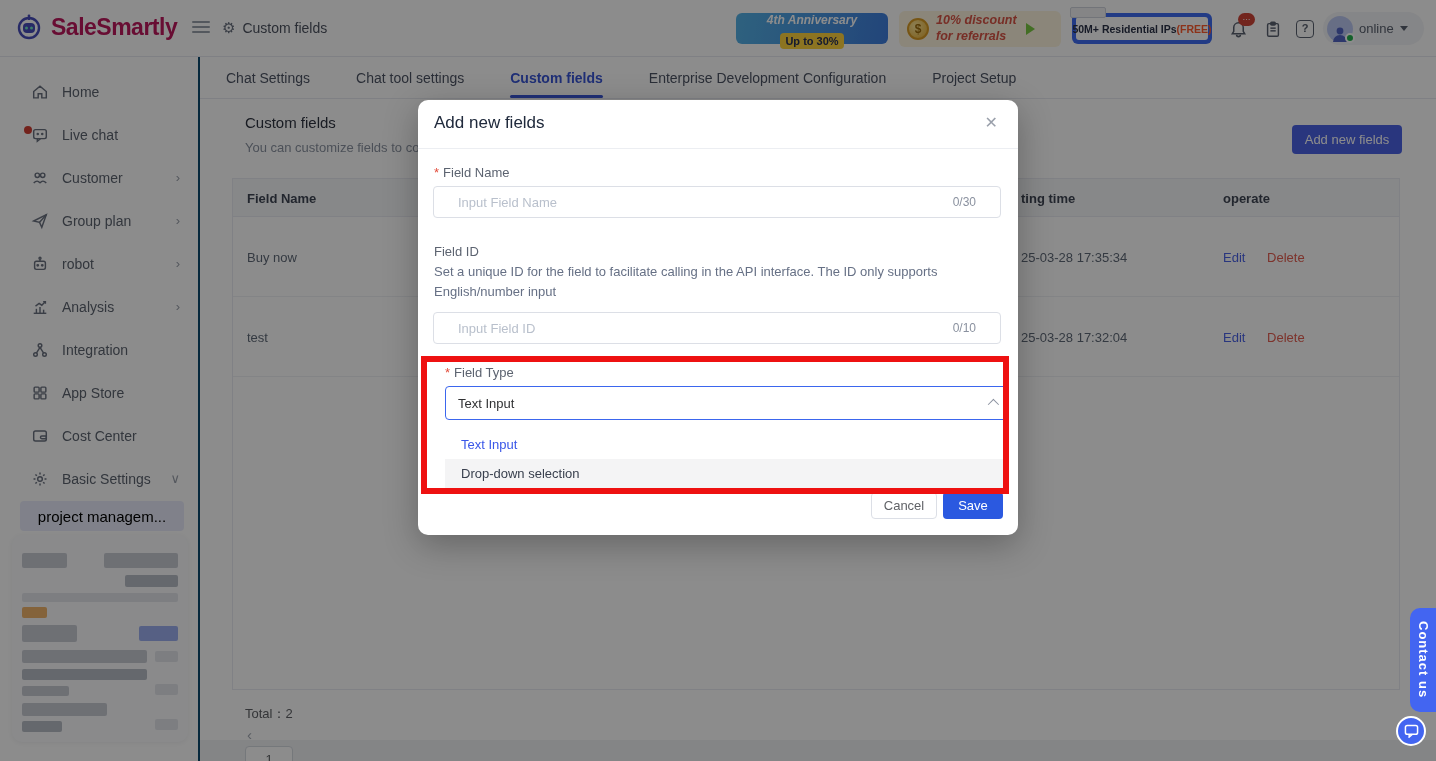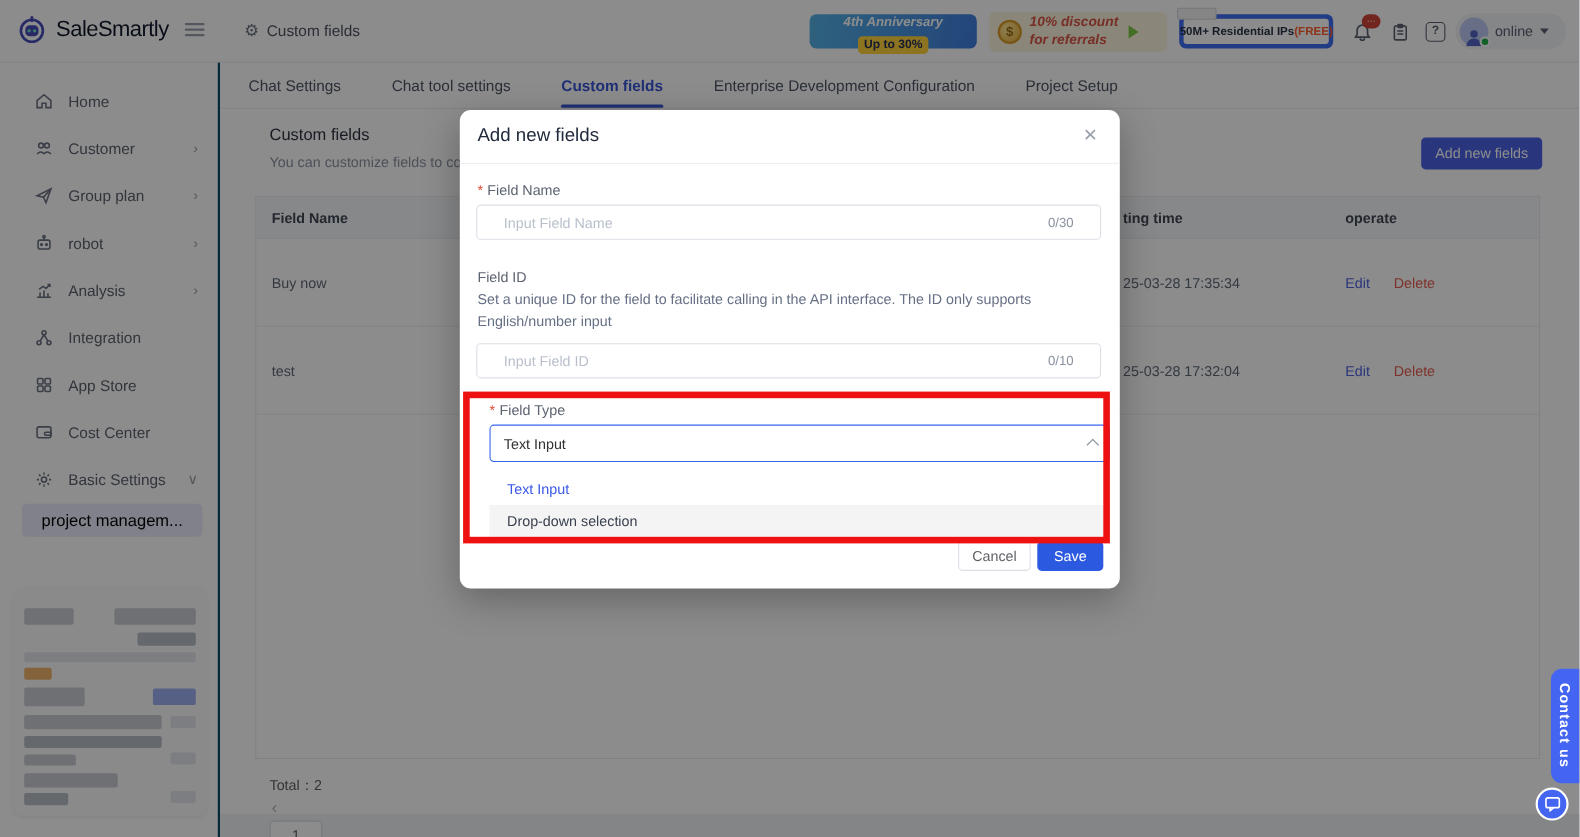--- a/index.html
+++ b/index.html
@@ -2,21 +2,21 @@
 <html><head>
 <meta charset="utf-8">
 <style>
   * { box-sizing: border-box; margin: 0; padding: 0; }
   body { font-family: "Liberation Sans", sans-serif; background:#d8dadd; }
   .screen { position:relative; width:1436px; height:761px; background:#f0f2f5; overflow:hidden; }
 
   
   .header { position:absolute; left:0; top:0; width:1436px; height:57px; background:#fff; border-bottom:1px solid #e8eaf0; z-index:2; }
   .logo { position:absolute; left:14px; top:12px; display:flex; align-items:center; gap:7px; }
-  .logo-name { font-size:20px; font-weight:normal; color:#0f172a; letter-spacing:-0.5px; }
+  .logo-name { font-size:23px; font-weight:bold; color:#be185d; letter-spacing:-0.5px; }
   .menu-icon { margin-left:8px; width:18px; display:flex; flex-direction:column; gap:3px; cursor:pointer; }
   .menu-icon i { height:2px; background:#9aa0ab; border-radius:1px; }
   .page-head { position:absolute; left:222px; top:19px; display:flex; align-items:center; gap:7px; font-size:14px; color:#4d5360; }
   .gear-glyph { font-size:15px; color:#6b7280; }
 
   .banner { position:absolute; border-radius:6px; }
   .banner-anniv { left:736px; top:13px; width:152px; height:31px; background:linear-gradient(100deg,#55b2e6,#3f7ede); display:flex; align-items:center; gap:6px; padding:0 23px;flex-direction:column; }
   .banner-anniv .t { color:#fff; font-size:12px; font-weight:bold; font-style:italic; white-space:nowrap; }
   .banner-anniv .badge { background:#ffd33c; color:#273056; font-size:11px; font-weight:bold; padding:2px 5px; border-radius:4px; white-space:nowrap; }
   .banner-ref { left:899px; top:11px; width:162px; height:36px; background:#fdf4de; display:flex; align-items:center; gap:7px; padding:0 8px; }
@@ -194,20 +194,30 @@
 
   <div class="sidebar">
     <div class="side-list">
       <div class="side-item">
         <svg width="18" height="18" viewBox="0 0 20 20" fill="none" stroke="#6b7280" stroke-width="1.6">
             <path d="M3 9.5 L10 3.5 L17 9.5 V16.5 H12 V12 H8 V16.5 H3 Z"></path>
           </svg>
         <span>Home</span>
       </div>
       <div class="side-item">
+        <span class="red-dot"></span>
+        <svg width="18" height="18" viewBox="0 0 20 20" fill="none" stroke="#6b7280" stroke-width="1.6">
+            <rect x="3" y="4" width="14" height="10" rx="2"></rect>
+            <path d="M7 14 V17 L10.5 14"></path>
+            <circle cx="7.5" cy="9" r="0.6" fill="#6b7280"></circle>
+            <circle cx="12.5" cy="9" r="0.6" fill="#6b7280"></circle>
+          </svg>
+        <span>Live chat</span>
+      </div>
+      <div class="side-item">
         <svg width="18" height="18" viewBox="0 0 20 20" fill="none" stroke="#6b7280" stroke-width="1.6">
             <circle cx="7" cy="7" r="2.4"></circle>
             <circle cx="13" cy="7" r="2.4"></circle>
             <path d="M3 15.5 Q7 11.5 10 15.5"></path>
             <path d="M10 15.5 Q13 11.5 17 15.5"></path>
           </svg>
         <span>Customer</span>
         <span class="chev">›</span>
       </div>
       <div class="side-item">

